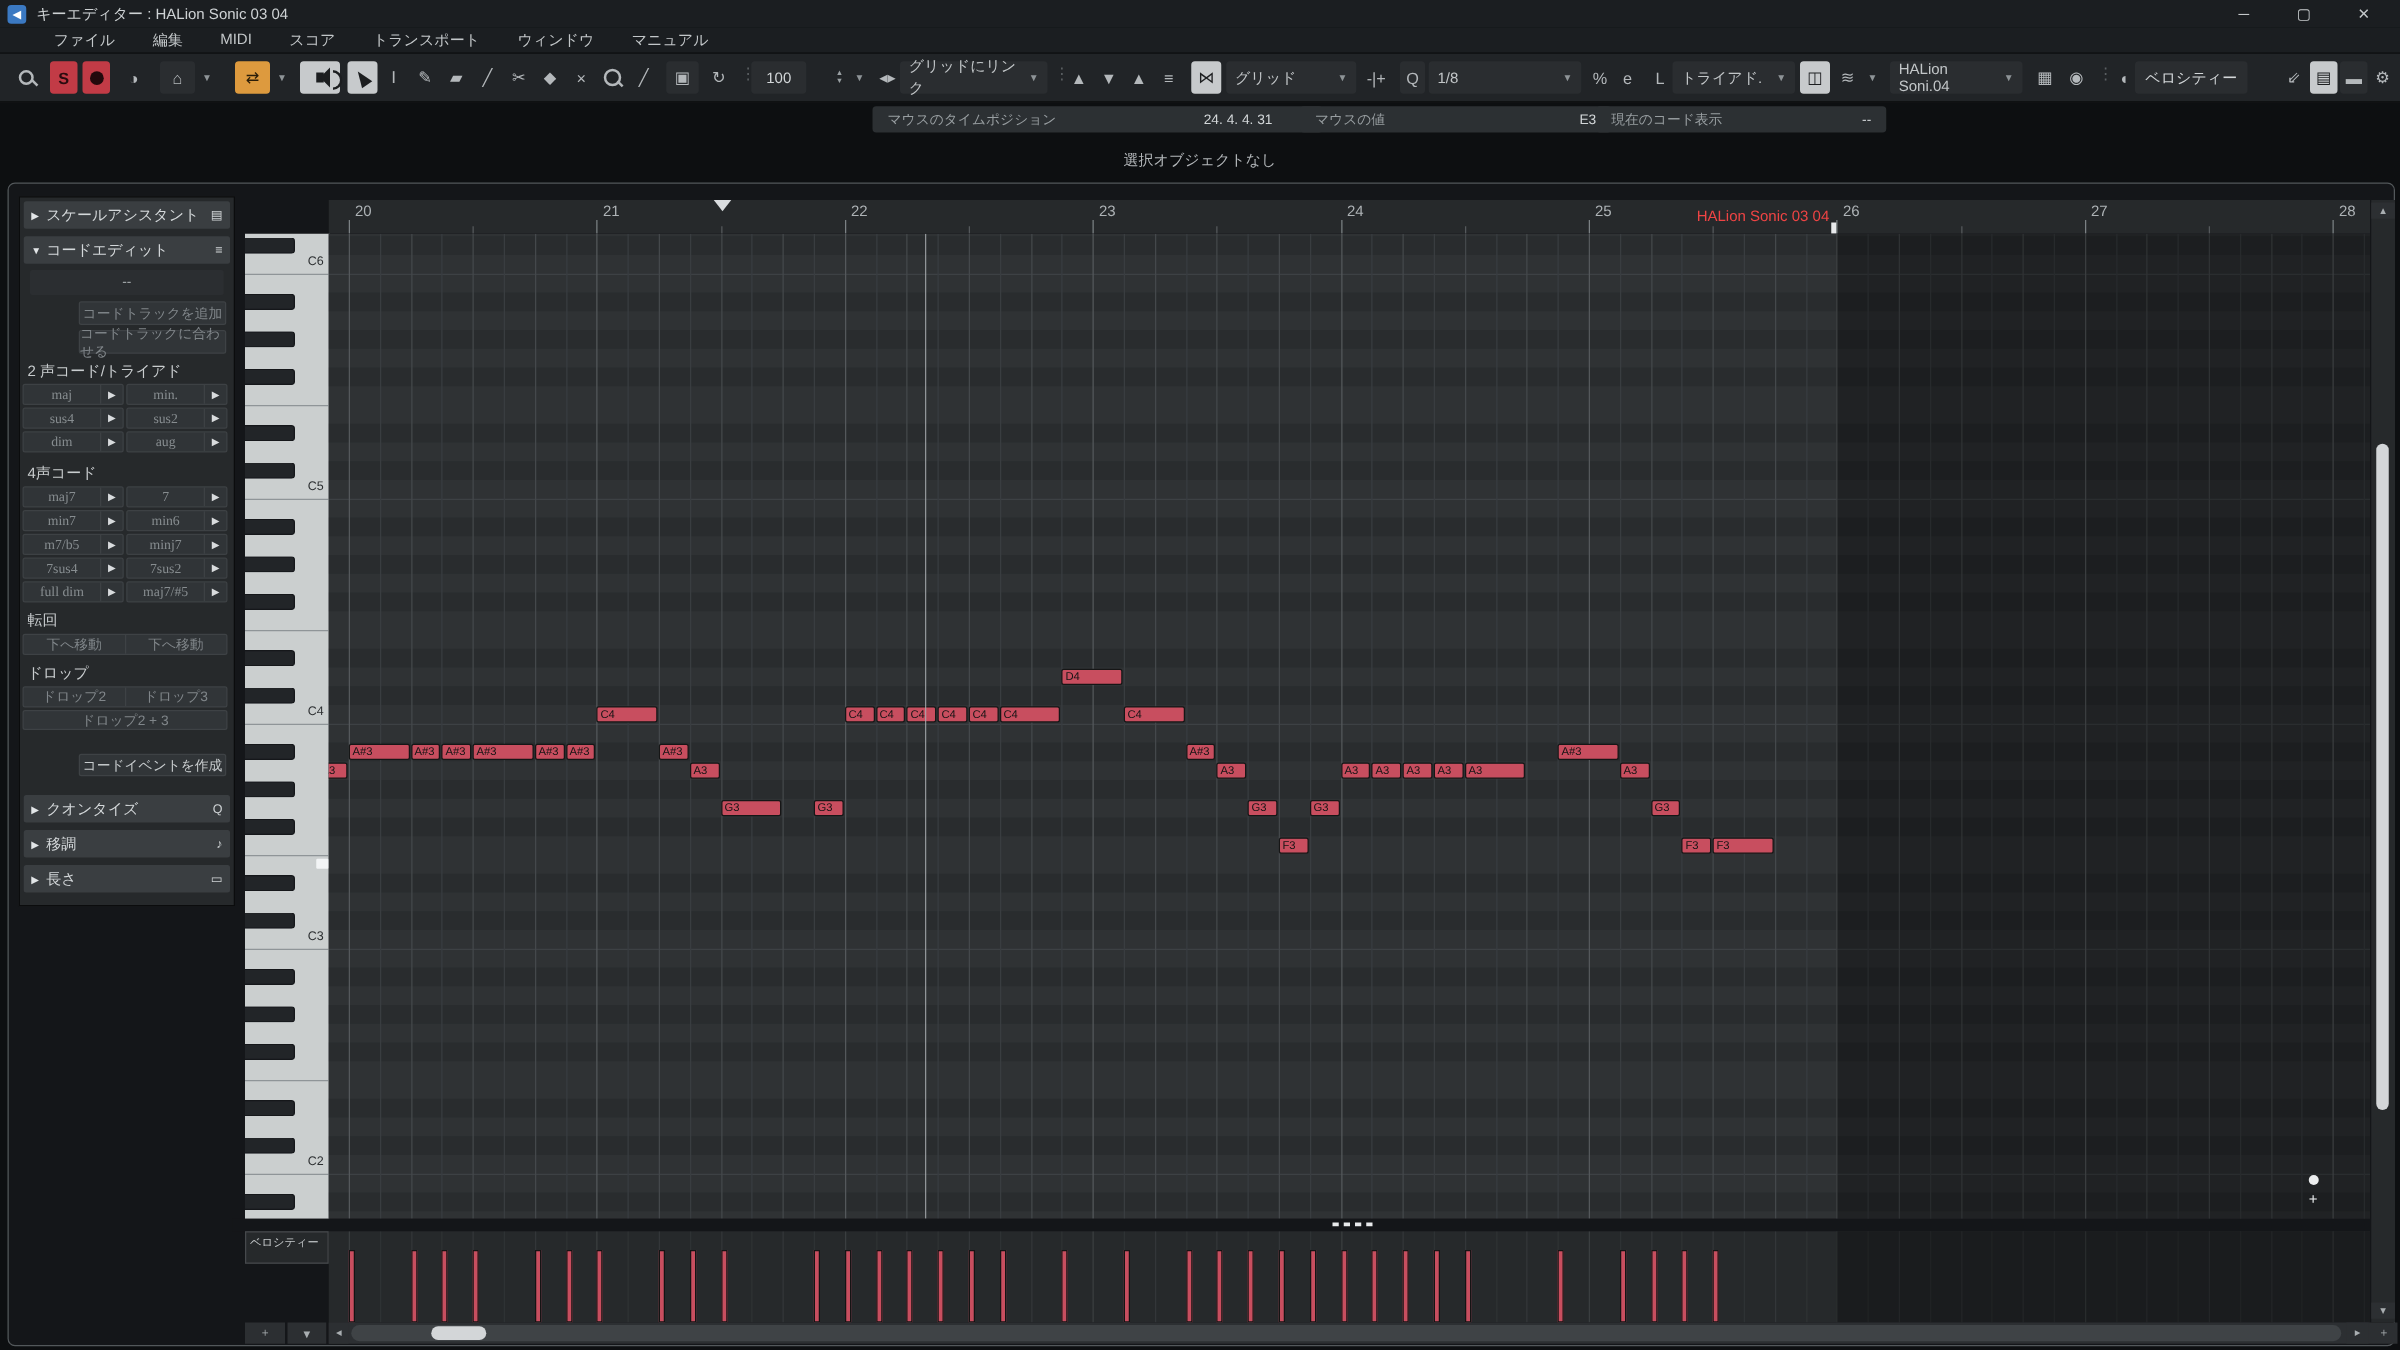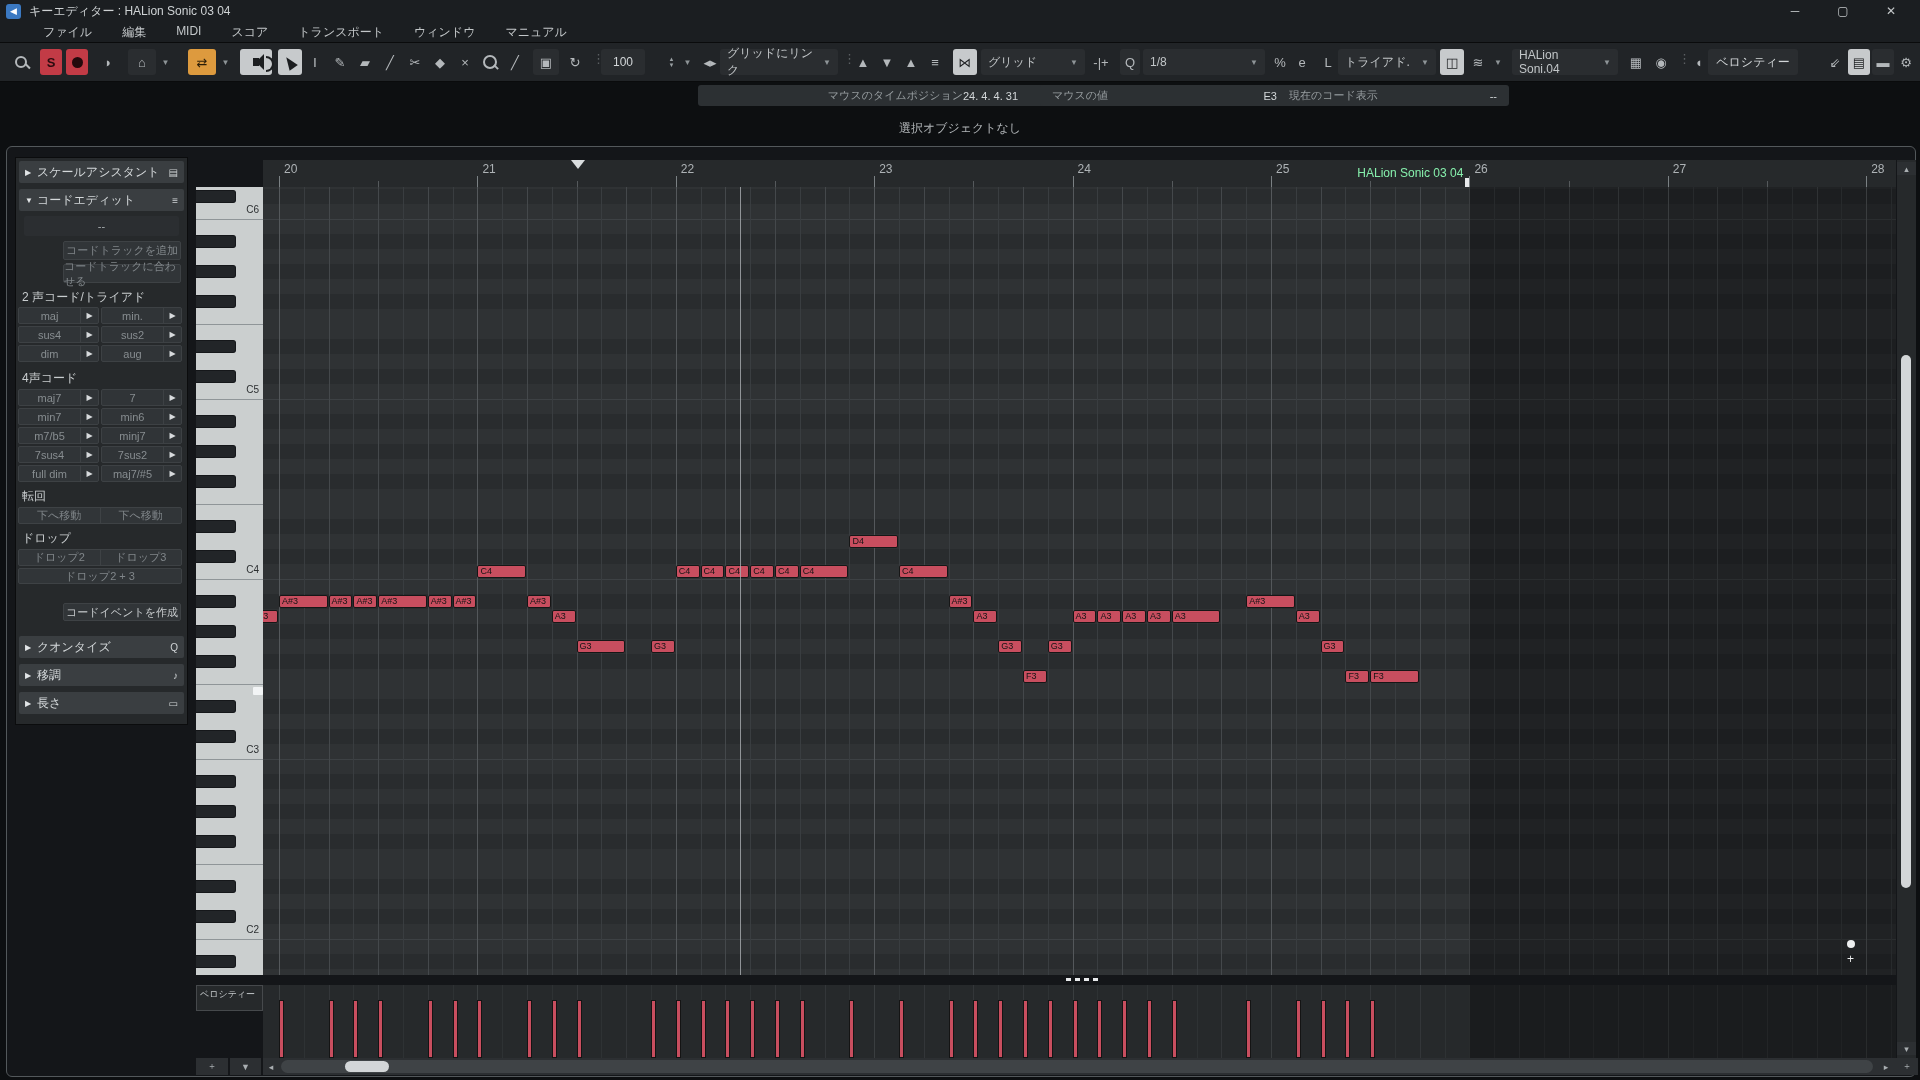--- a/index.html
+++ b/index.html
@@ -61,33 +61,33 @@
                color:#d4d8da;font-size:12px;display:flex;align-items:center;padding-left:18px;box-sizing:border-box;}
   .insp-header .arr{position:absolute;left:6px;font-size:8px;color:#e2e5e7;}
   .insp-header .hico{position:absolute;right:6px;font-size:10px;color:#cfd3d5;}
   .insp-box{position:absolute;background:#2b2e31;border-radius:2px;color:#a9aeb1;font-size:11px;
             display:flex;align-items:center;justify-content:center;}
   .insp-btn{position:absolute;background:#313538;border:1px solid #3e4245;border-radius:2px;color:#80868a;
             font-size:11px;display:flex;align-items:center;justify-content:center;box-sizing:border-box;}
   .insp-label{position:absolute;color:#c9cdcf;font-size:12px;}
   .chord-btn{position:absolute;height:17px;background:#303437;border:1px solid #3d4144;border-radius:2px;
              box-sizing:border-box;display:flex;color:#878d90;font-size:11px;}
-  .chord-btn .nm{flex:1;display:flex;align-items:center;justify-content:center;}
+  .chord-btn .nm{flex:1;display:flex;align-items:center;justify-content:center;font-family:Liberation Serif, serif;}
   .chord-btn .ar{width:17px;border-left:1px solid #3d4144;display:flex;align-items:center;
                  justify-content:center;color:#d8dbdd;font-size:8px;}
   .half-btn{position:absolute;height:17px;background:#313538;border:1px solid #3e4245;border-radius:2px;
             box-sizing:border-box;display:flex;color:#80868a;font-size:11px;}
   .half-btn div{flex:1;display:flex;align-items:center;justify-content:center;}
   .half-btn div+div{border-left:1px solid #3e4245;}
   
   .ruler{left:263px;top:160px;width:1633px;height:27px;background:#26292b;border-bottom:1px solid #000;overflow:hidden;}
   .ruler .num{position:absolute;top:2px;color:#aeb3b6;font-size:12px;}
   .ruler .tick{position:absolute;bottom:0;width:1px;height:11px;background:#7b8184;}
   .ruler .tick.half{height:6px;background:#55595c;}
-  .part-label{position:absolute;top:6px;color:#86efac;font-size:12px;}
+  .part-label{position:absolute;top:6px;color:#ef4444;font-size:12px;}
   .cursor-tri{position:absolute;top:0;width:0;height:0;border-left:7px solid transparent;
               border-right:7px solid transparent;border-top:9px solid #dadddf;}
   .grid{left:263px;top:187px;width:1633px;height:788px;background:#2f3234;overflow:hidden;}
   .grow{position:absolute;left:0;width:100%;height:15px;}
   .grow.black{background:#292c2e;}
   .octline{position:absolute;left:0;width:100%;height:1px;background:#3d4144;}
   .vline{position:absolute;top:0;width:1px;height:100%;}
   .vline.bar{background:#54585b;}
   .vline.beat{background:#44484b;}
   .vline.eighth{background:#393d40;}
@@ -222,21 +222,21 @@
     <div class="tb" style="left: 1649px; width: 24px;">◉</div>
     <div class="tb-sep" style="left: 1678px;">⋮</div>
     <div class="tb" style="left: 1690px; width: 18px;">◖</div>
     <div class="tb-val" style="left: 1708px; width: 90px;">ベロシティー</div>
     <div class="tb" style="left: 1824px; width: 22px;">⇙</div>
     <div class="tb active" style="left: 1848px; width: 22px;">▤</div>
     <div class="tb dark" style="left: 1872px; width: 22px;">▬</div>
     <div class="tb" style="left: 1896px; width: 20px;">⚙</div>
   </div>
 
-<div class="status-box" style="left:698px;width:336px;justify-content:flex-end;">
+<div class="status-box" style="left:698px;width:336px;">
   <span>マウスのタイムポジション</span>
   <span class="val" style="margin-right:28px;">24. 4. 4. 31</span>
 </div>
 <div class="status-box" style="left:1040px;width:225px;">
   <span>マウスの値</span>
   <span class="val">E3</span>
 </div>
 <div class="status-box" style="left:1277px;width:208px;">
   <span>現在のコード表示</span>
   <span class="val">--</span>

